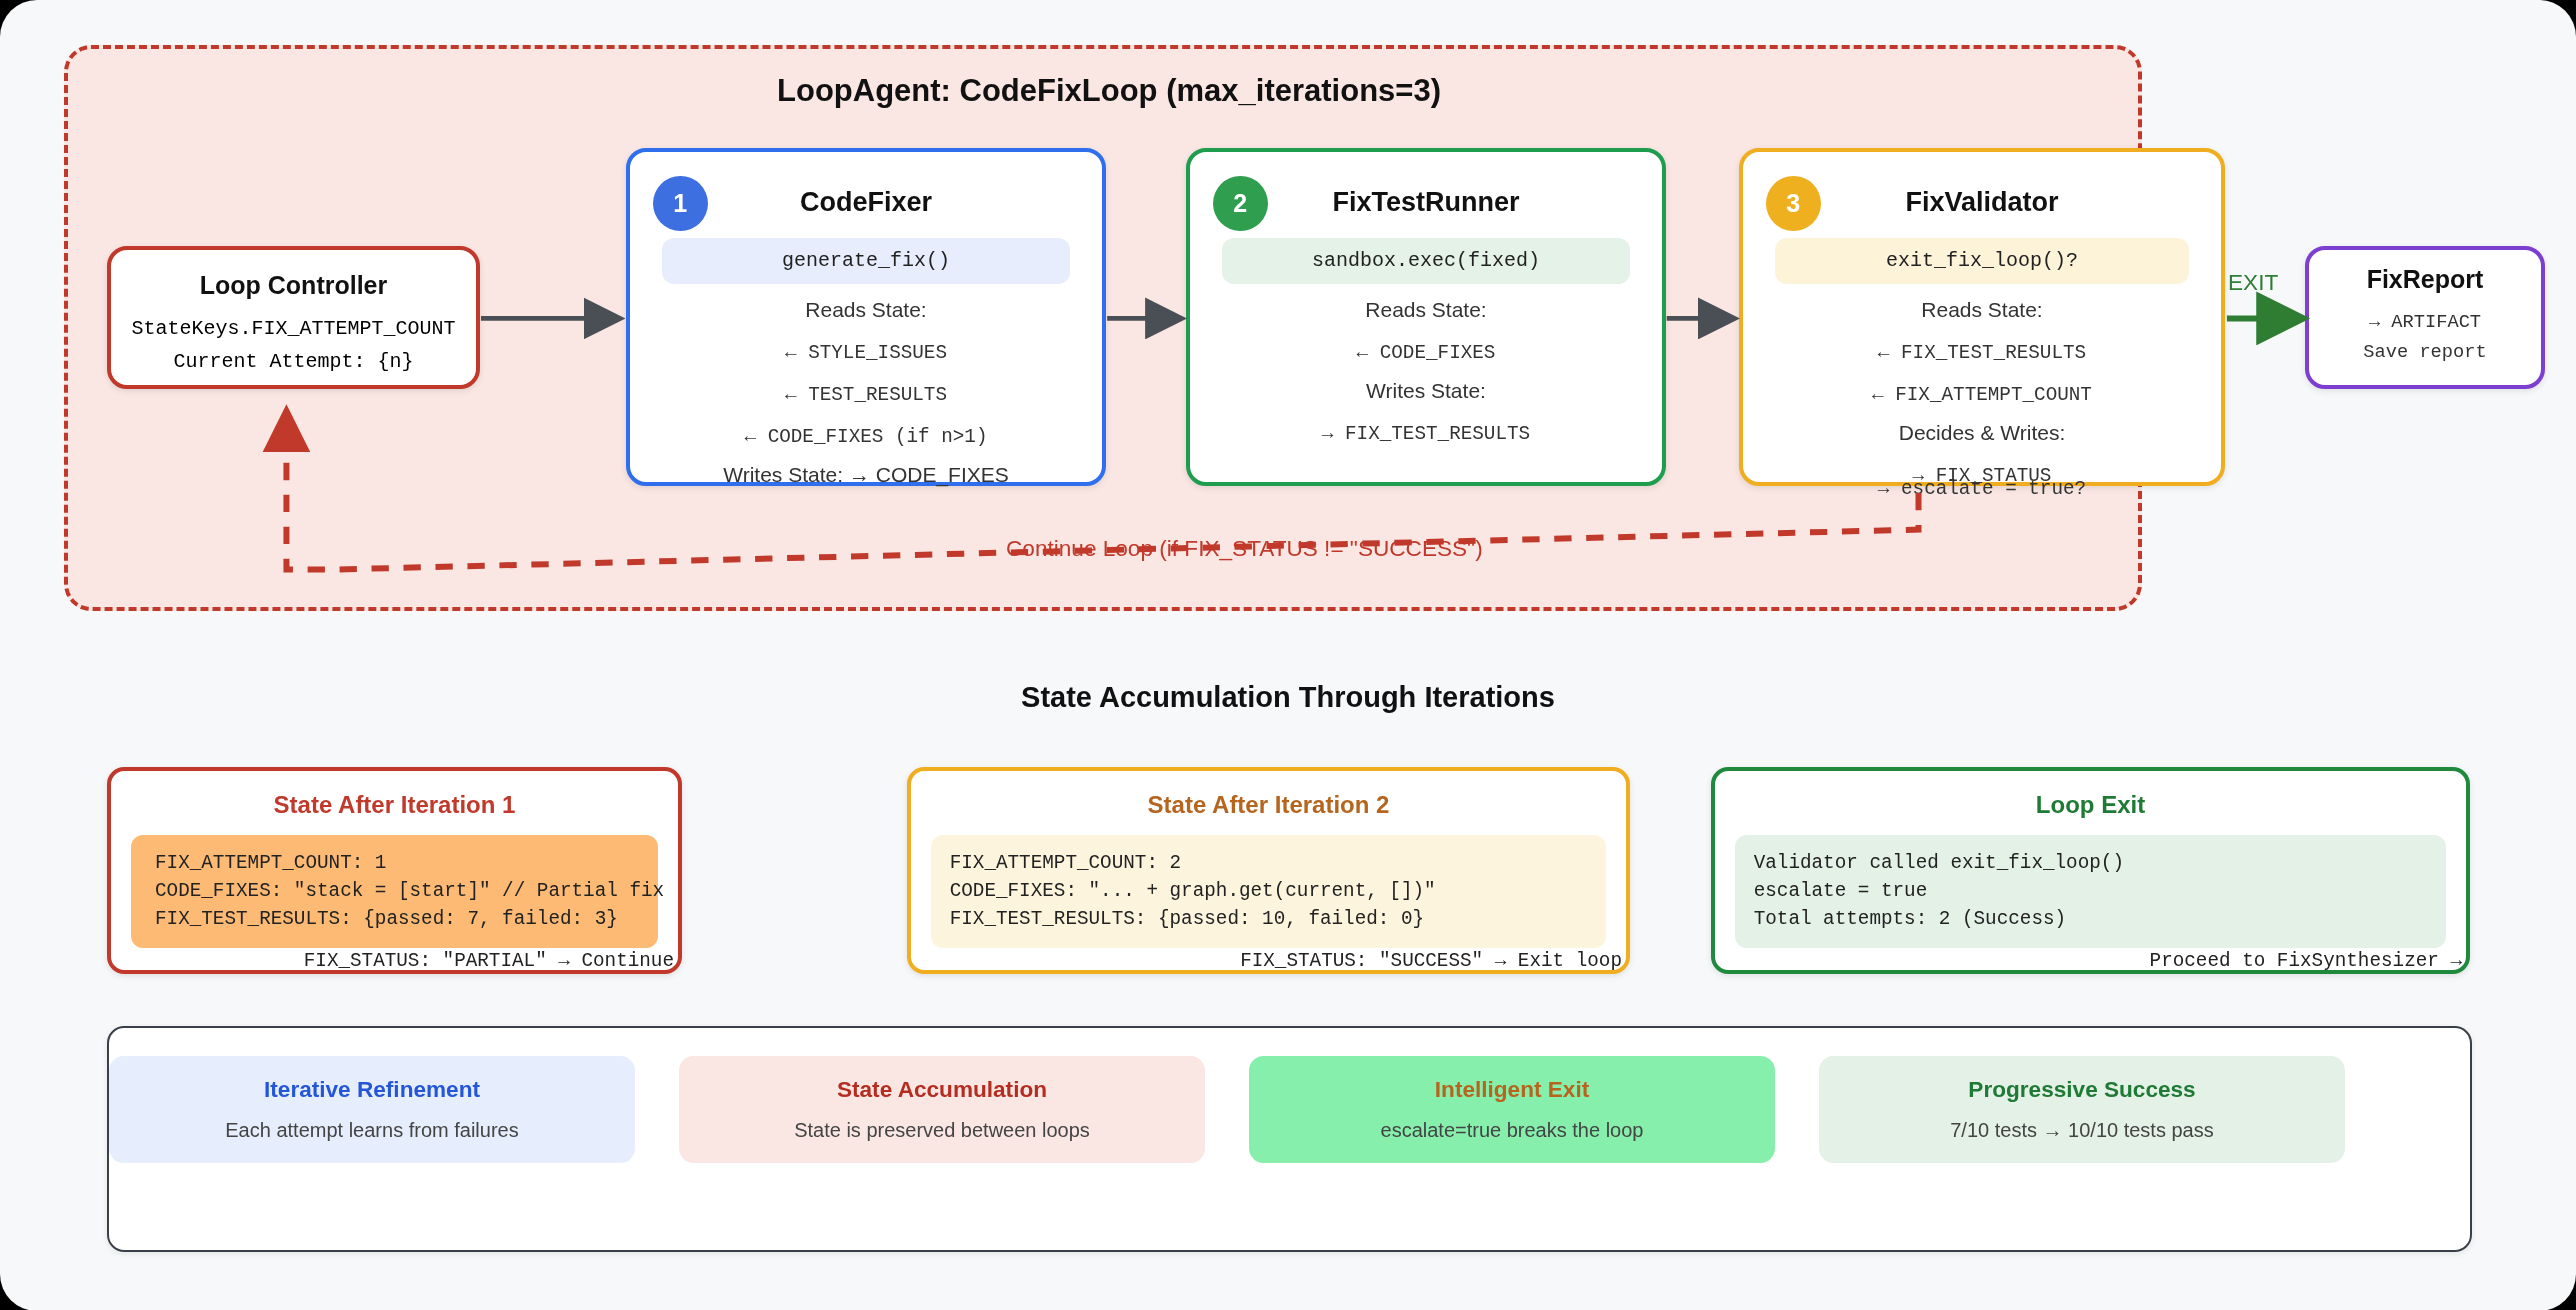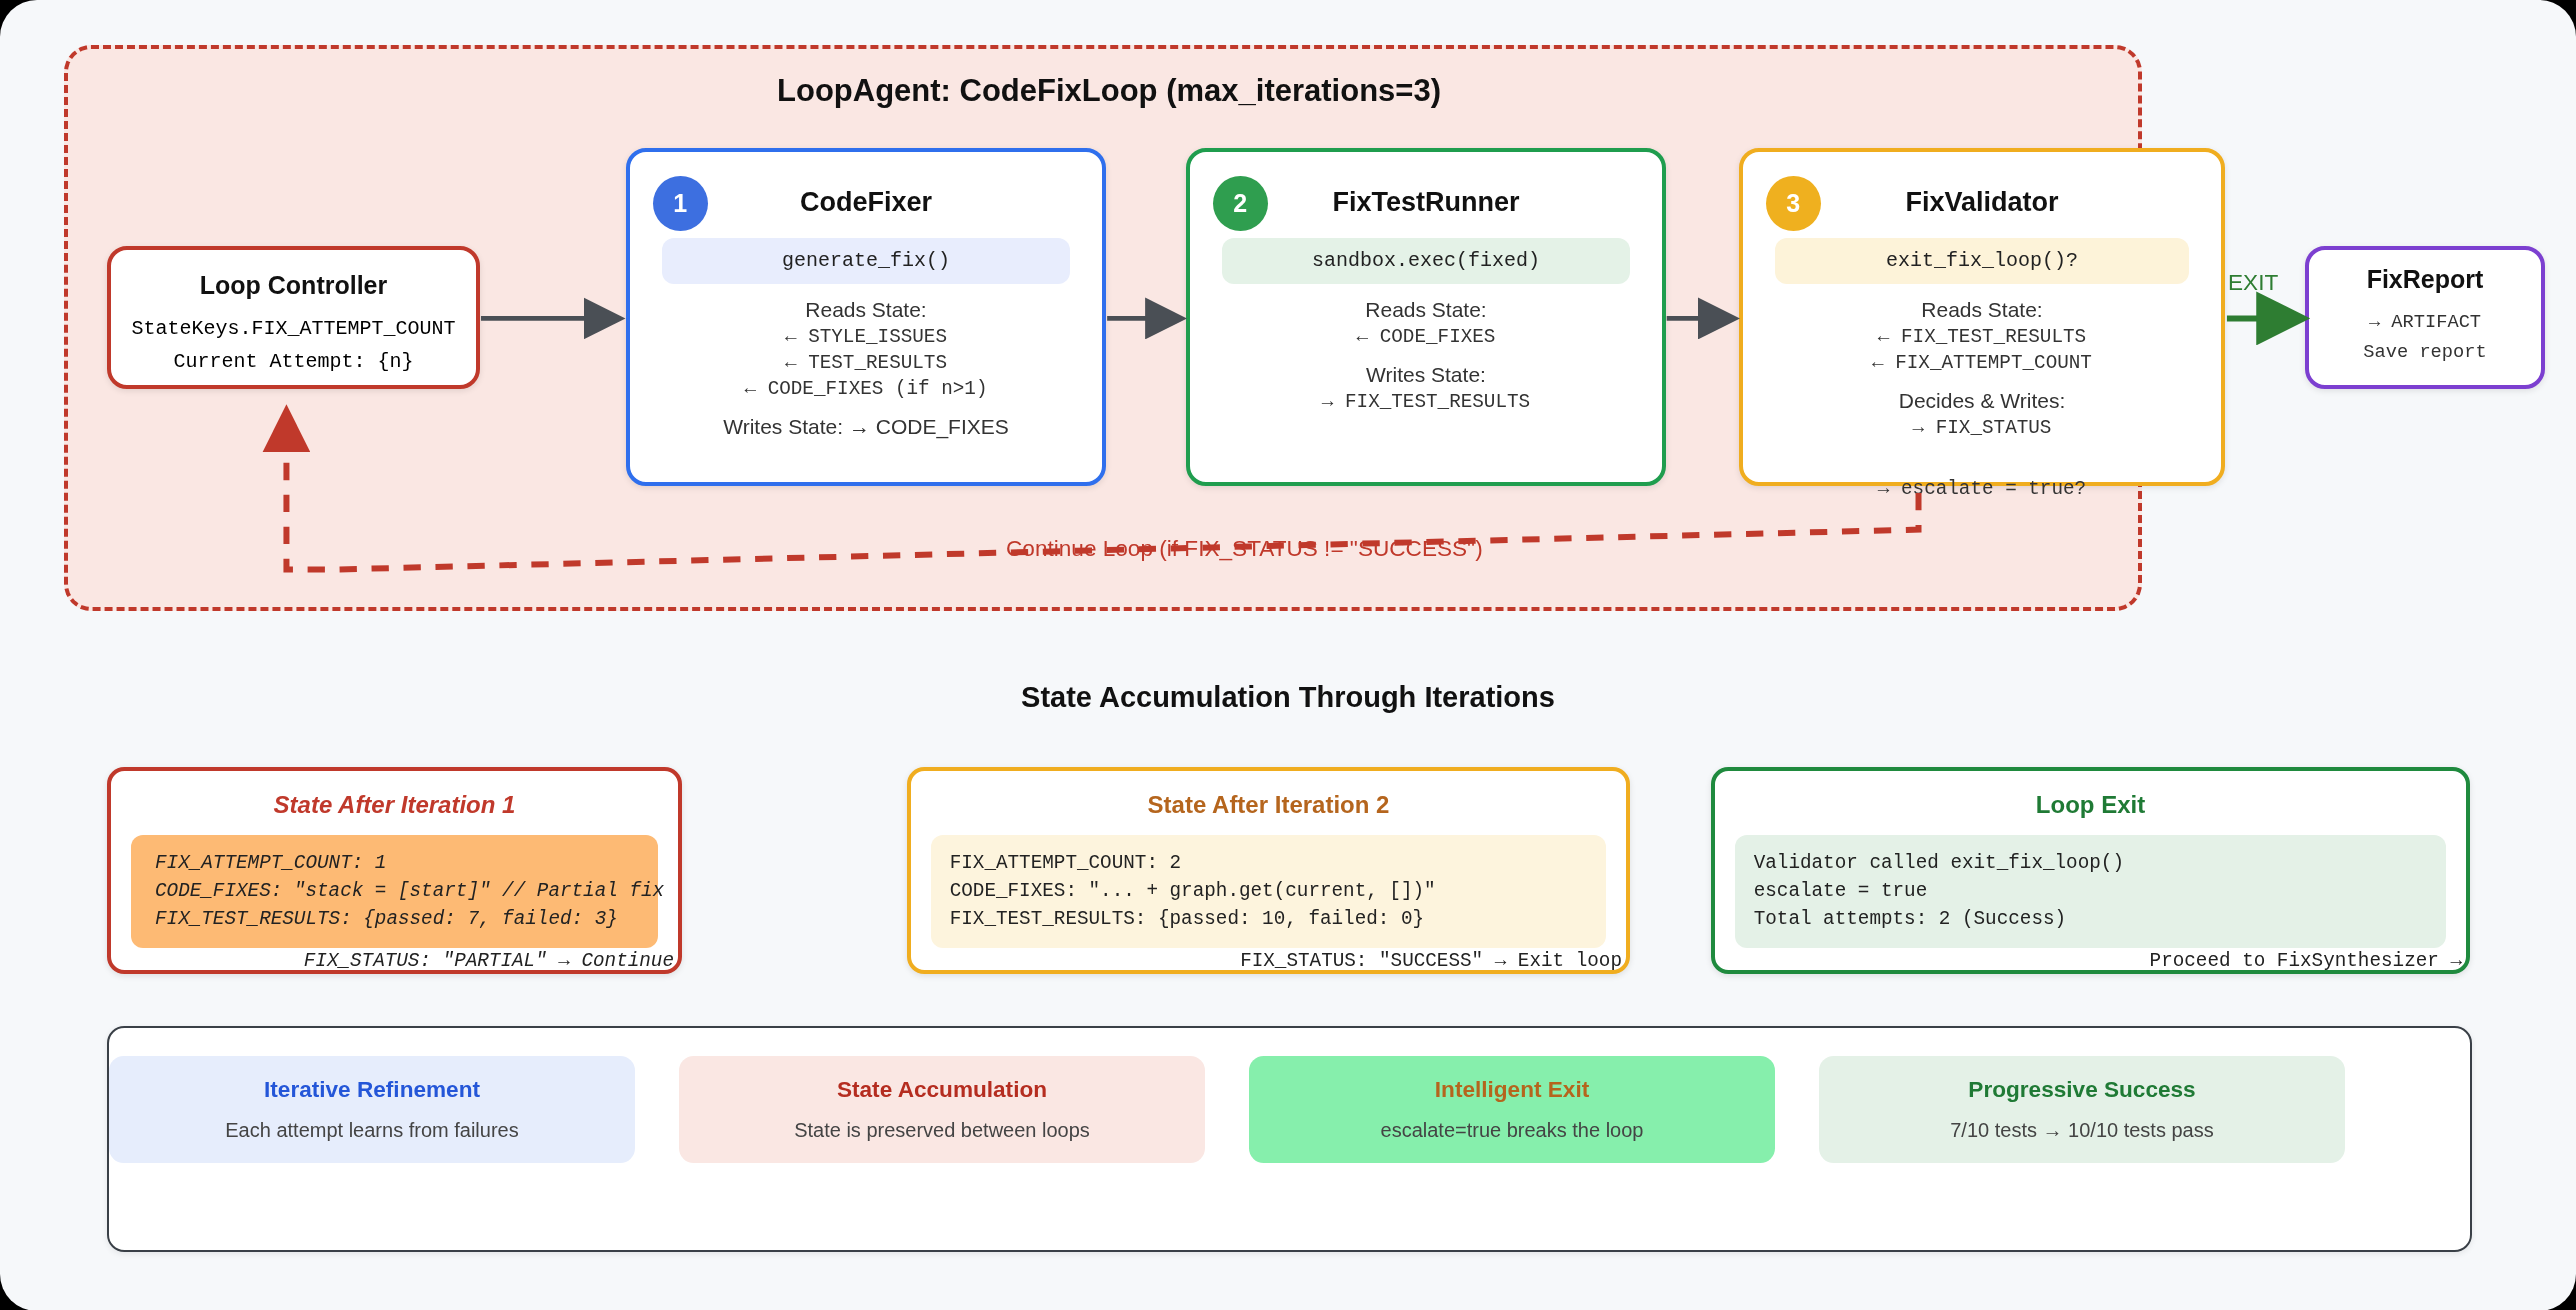--- a/index.html
+++ b/index.html
@@ -14,21 +14,21 @@
 
   
   .card{position:absolute;background:#fff;border-radius:20px;box-sizing:border-box;
     box-shadow:0 2px 6.7px rgba(0,0,0,.10);}
   .card-title{text-align:center;font-size:27px;font-weight:bold;color:#111;}
   .badge{position:absolute;width:55px;height:55px;border-radius:50%;color:#fff;
     font-size:25px;font-weight:bold;display:flex;align-items:center;justify-content:center;}
   .fnbar{border-radius:12px;text-align:center;font-size:20px;color:#222;
     font-family:"Liberation Mono",monospace;padding:11.3px 0;}
   .sect{text-align:center;font-size:21px;color:#333;margin-top:14.7px;}
-  .sline{text-align:center;font-size:19.3px;color:#333;font-family:"Liberation Mono",monospace;margin-top:4px;}
+  .sline{text-align:center;font-size:19.3px;color:#333;font-family:"Liberation Mono",monospace;margin-top:20px;}
 
   
   #loop-controller{left:107px;top:246px;width:373px;height:143px;border:4px solid #c0392b;padding-top:21px;}
   #loop-controller .card-title{font-size:25px;}
   #lc-l1,#lc-l2{text-align:center;font-size:20px;color:#000000;font-family:"Liberation Mono",monospace;}
   #lc-l1{margin-top:17.3px;} #lc-l2{margin-top:9.3px;}
 
   
   #codefixer{left:626px;top:148px;width:480px;height:338px;border:4px solid #2f6fed;}
   #fixtestrunner{left:1186px;top:148px;width:480px;height:338px;border:4px solid #1f9d4e;}
@@ -58,21 +58,21 @@
   #state-heading{position:absolute;left:0;top:681px;width:100%;text-align:center;
     font-size:29px;font-weight:bold;color:#111;}
   .state-card{position:absolute;background:#fff;border-radius:17.3px;box-sizing:border-box;
     box-shadow:0 2px 6.7px rgba(0,0,0,.10);overflow:visible;}
   .state-title{text-align:center;font-size:24px;font-weight:bold;margin-top:20px;}
   .state-body{border-radius:12px;margin:16px 20px 0 20px;padding:14.7px 18.7px;}
   .state-body div{font-size:19.3px;color:#222;font-family:"Liberation Mono",monospace;line-height:1.45;white-space:nowrap;}
   .state-foot{text-align:right;font-size:19.3px;color:#222;font-family:"Liberation Mono",monospace;
     white-space:nowrap;padding-right:4px;margin-top:1.3px;}
 
-  #state1{left:107px;top:767px;width:575px;height:207px;border:4px solid #c0392b;font-style:italic;}
+  #state1{left:107px;top:767px;width:575px;height:207px;border:4px solid #c0392b;}
   #state1 .state-title{color:#c0392b;}
   #state1 .state-body{background:#fdba74;padding-left:24px;}
   #state2{left:907px;top:767px;width:723px;height:207px;border:4px solid #f0ad1f;}
   #state2 .state-title{color:#b5651d;}
   #state2 .state-body{background:#fdf4dd;}
   #state3{left:1711px;top:767px;width:759px;height:207px;border:4px solid #1f8a3e;}
   #state3 .state-title{color:#1f7a35;}
   #state3 .state-body{background:#e4f1e7;}
 
   

